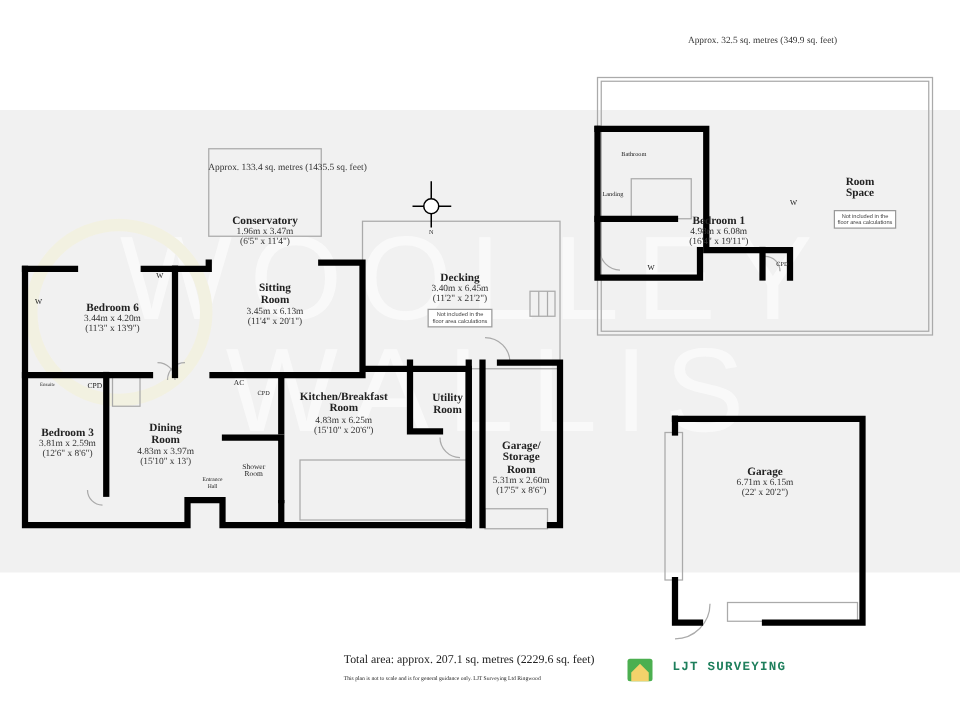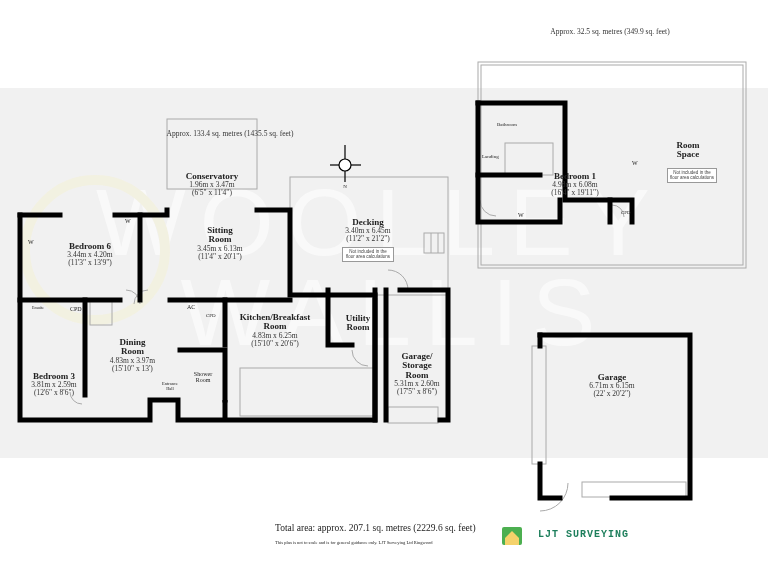--- a/index.html
+++ b/index.html
@@ -130,21 +130,21 @@
     <div class="rdim">3.40m x 6.45m</div>
     <div class="rdim">(11'2" x 21'2")</div>
   </div>
   <div class="note" style="left:342px;top:247px;width:46px;white-space:normal;">Not included in the floor area calculations</div>
 
   <div class="t lbl" style="left:32px;top:306px;font-size:4px;">Ensuite</div>
   <div class="t lbl" style="left:70px;top:306px;">CPD</div>
   <div class="t lbl" style="left:187px;top:304px;">AC</div>
   <div class="t lbl" style="left:206px;top:313px;font-size:5px;">CPD</div>
 
-  <div class="t" style="left:24px;top:342px;width:60px;margin-top:30px;">
+  <div class="t" style="left:24px;top:342px;width:60px;">
     <div class="rname">Bedroom 3</div>
     <div class="rdim">3.81m x 2.59m</div>
     <div class="rdim">(12'6" x 8'6")</div>
   </div>
 
   <div class="t" style="left:85px;top:338px;width:95px;">
     <div class="rname">Dining</div>
     <div class="rname">Room</div>
     <div class="rdim">4.83m x 3.97m</div>
     <div class="rdim">(15'10" x 13')</div>

